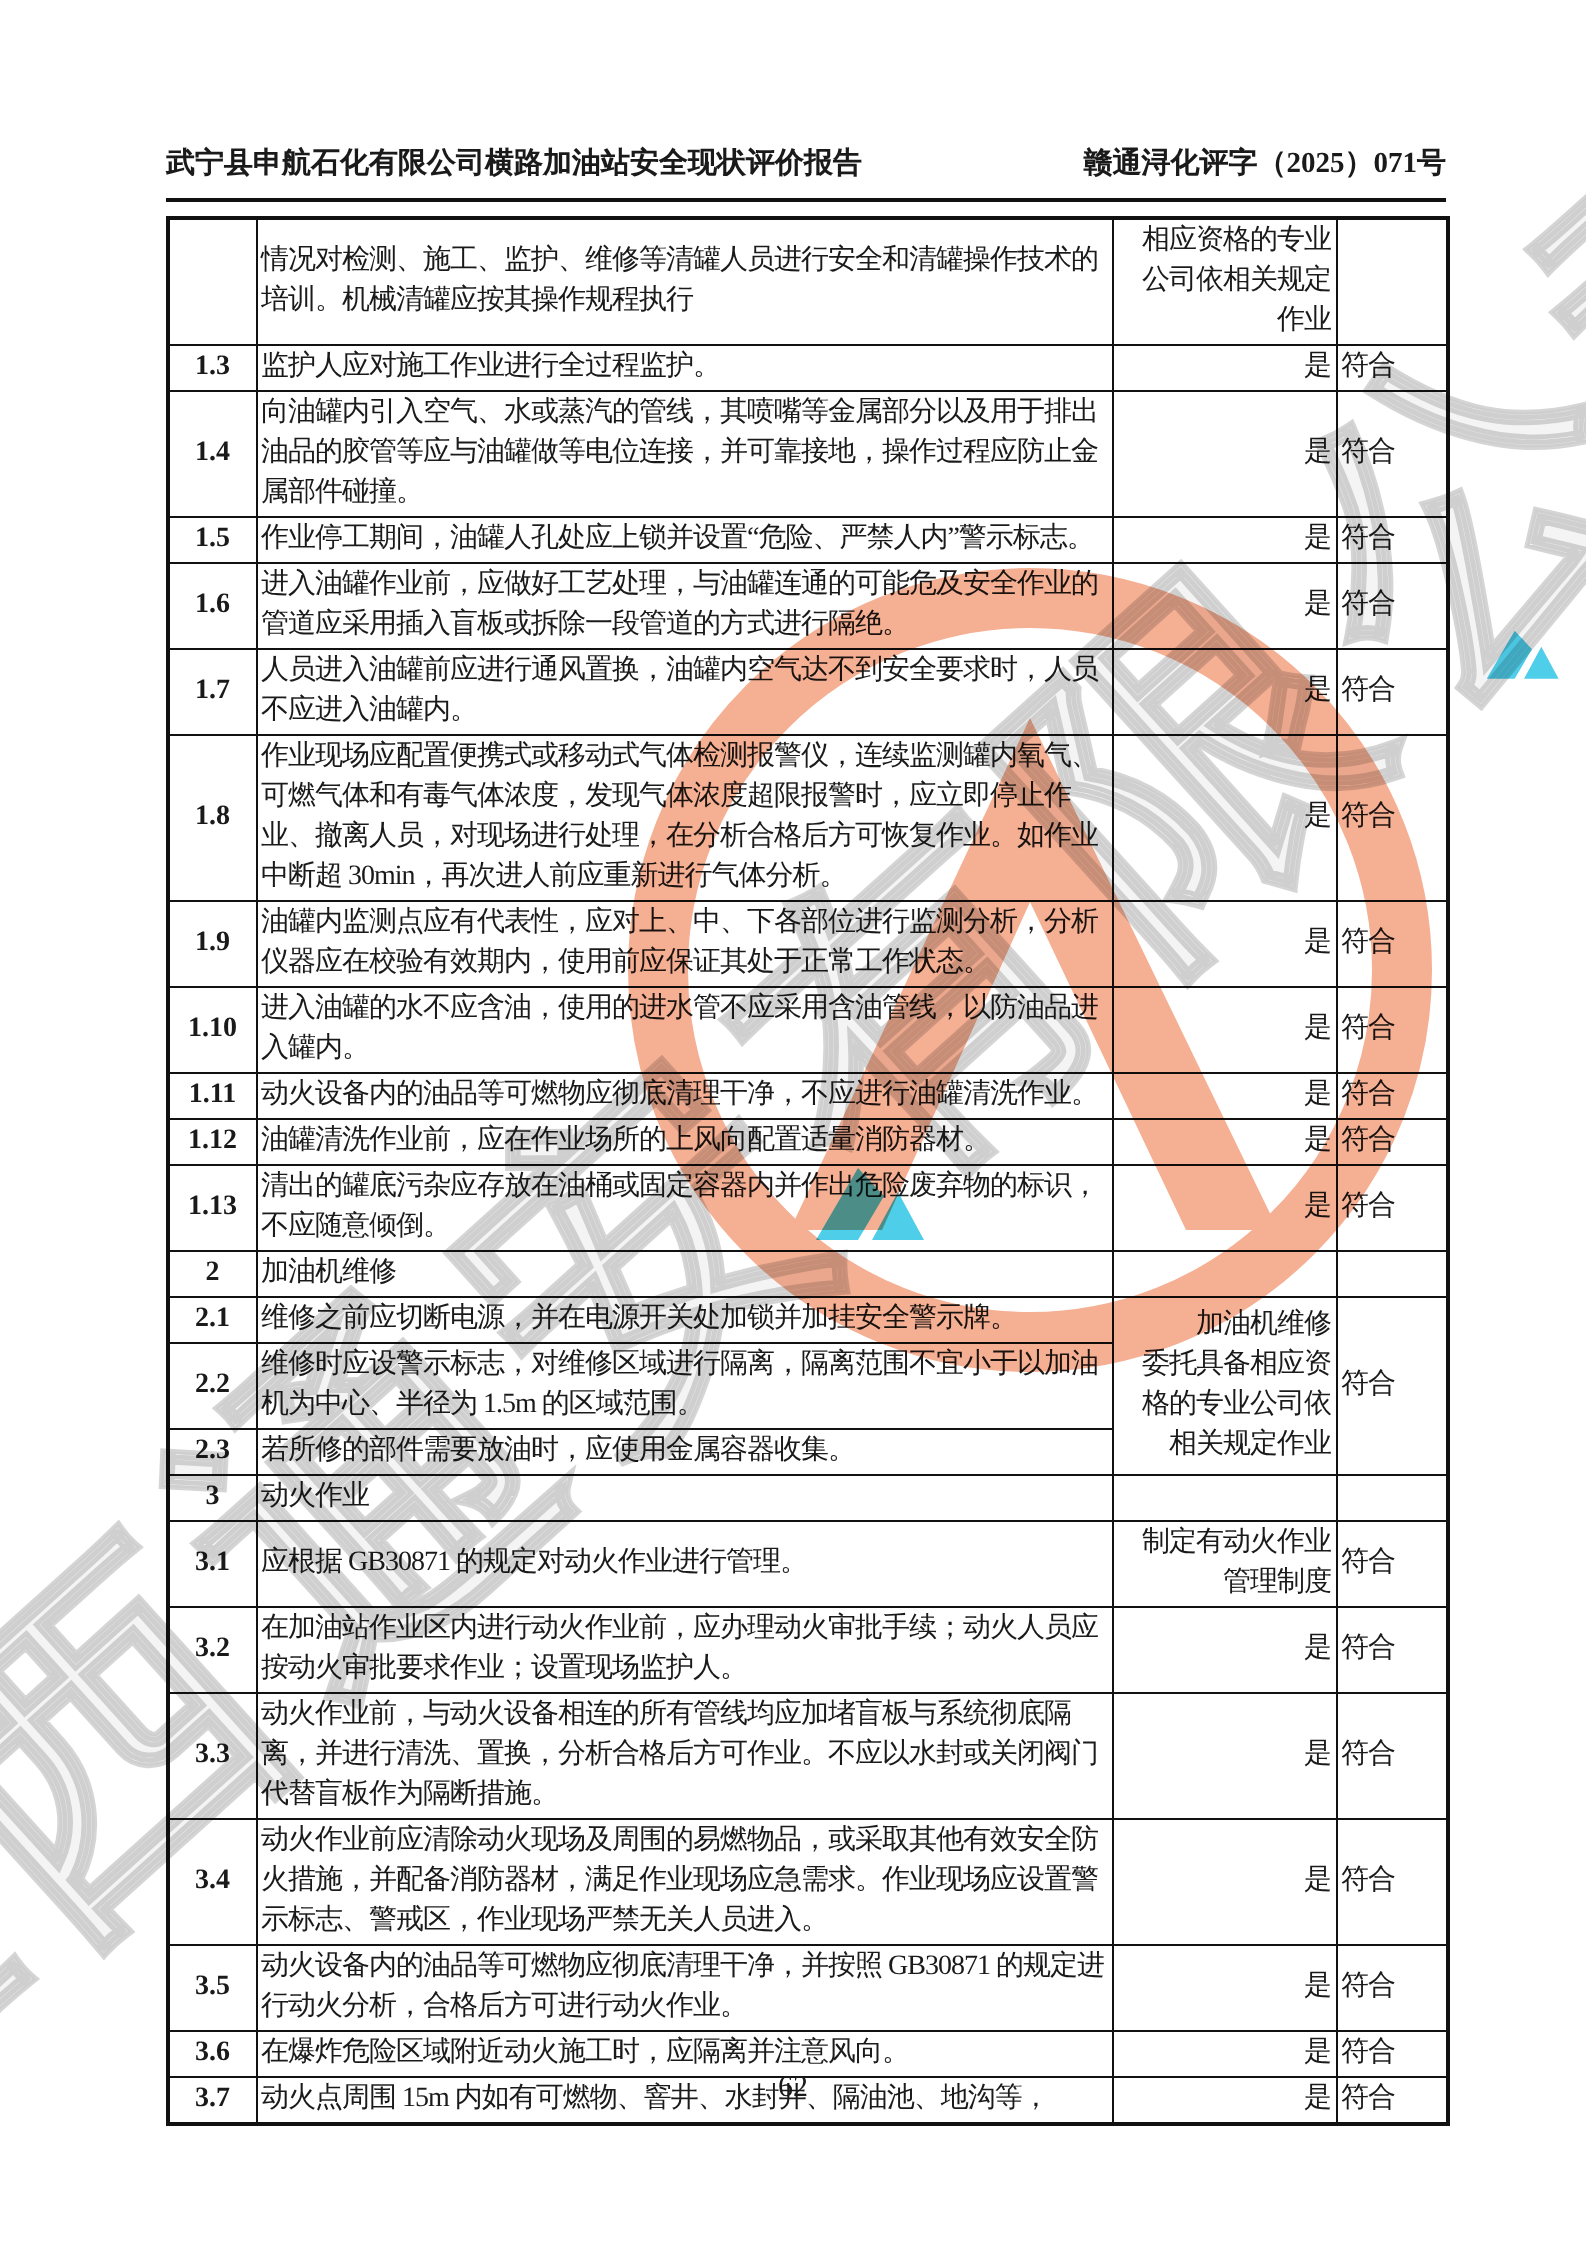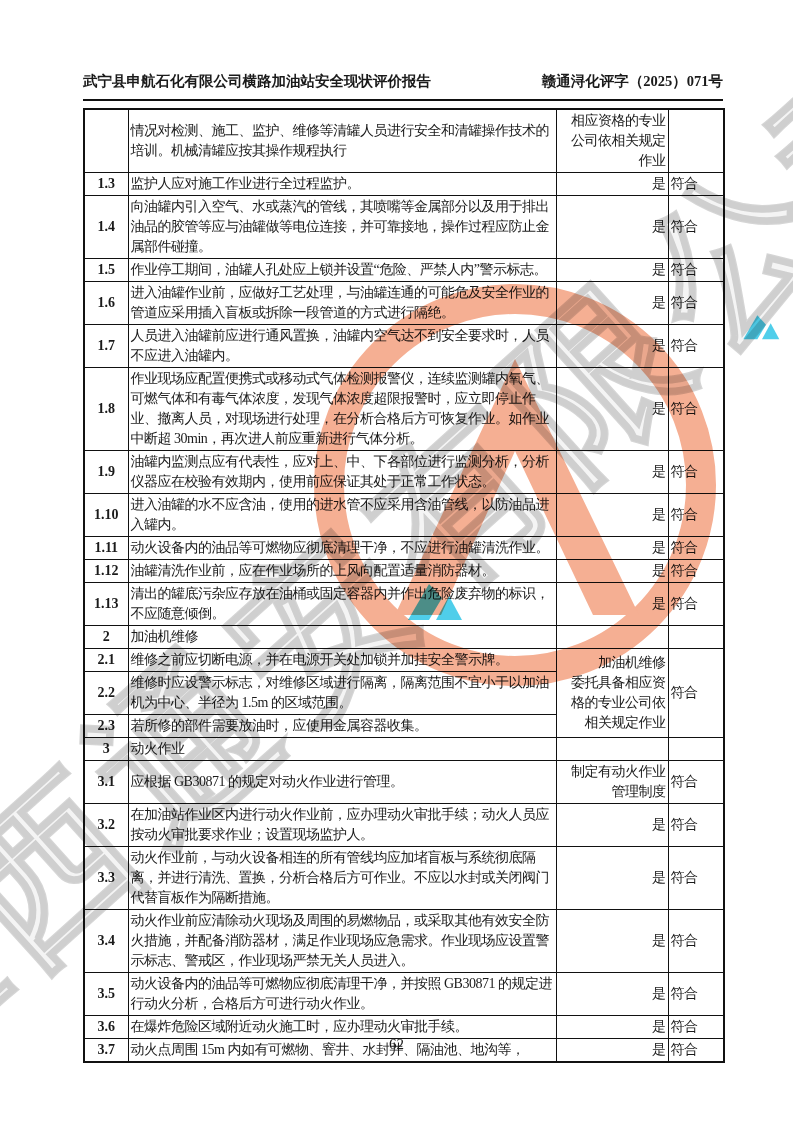--- a/index.html
+++ b/index.html
@@ -193,21 +193,21 @@
             <td class="c-concl">符合</td>
           </tr>
           <tr>
             <td class="c-num">3.5</td>
             <td class="c-text">动火设备内的油品等可燃物应彻底清理干净，并按照 GB30871 的规定进行动火分析，合格后方可进行动火作业。</td>
             <td class="c-assess">是</td>
             <td class="c-concl">符合</td>
           </tr>
           <tr>
             <td class="c-num">3.6</td>
-            <td class="c-text">在爆炸危险区域附近动火施工时，应办理动火审批手续。</td>
+            <td class="c-text">在爆炸危险区域附近动火施工时，应隔离并注意风向。</td>
             <td class="c-assess">是</td>
             <td class="c-concl">符合</td>
           </tr>
           <tr>
             <td class="c-num">3.7</td>
             <td class="c-text">动火点周围 15m 内如有可燃物、窨井、水封井、隔油池、地沟等，</td>
             <td class="c-assess">是</td>
             <td class="c-concl">符合</td>
           </tr>
         </tbody>

